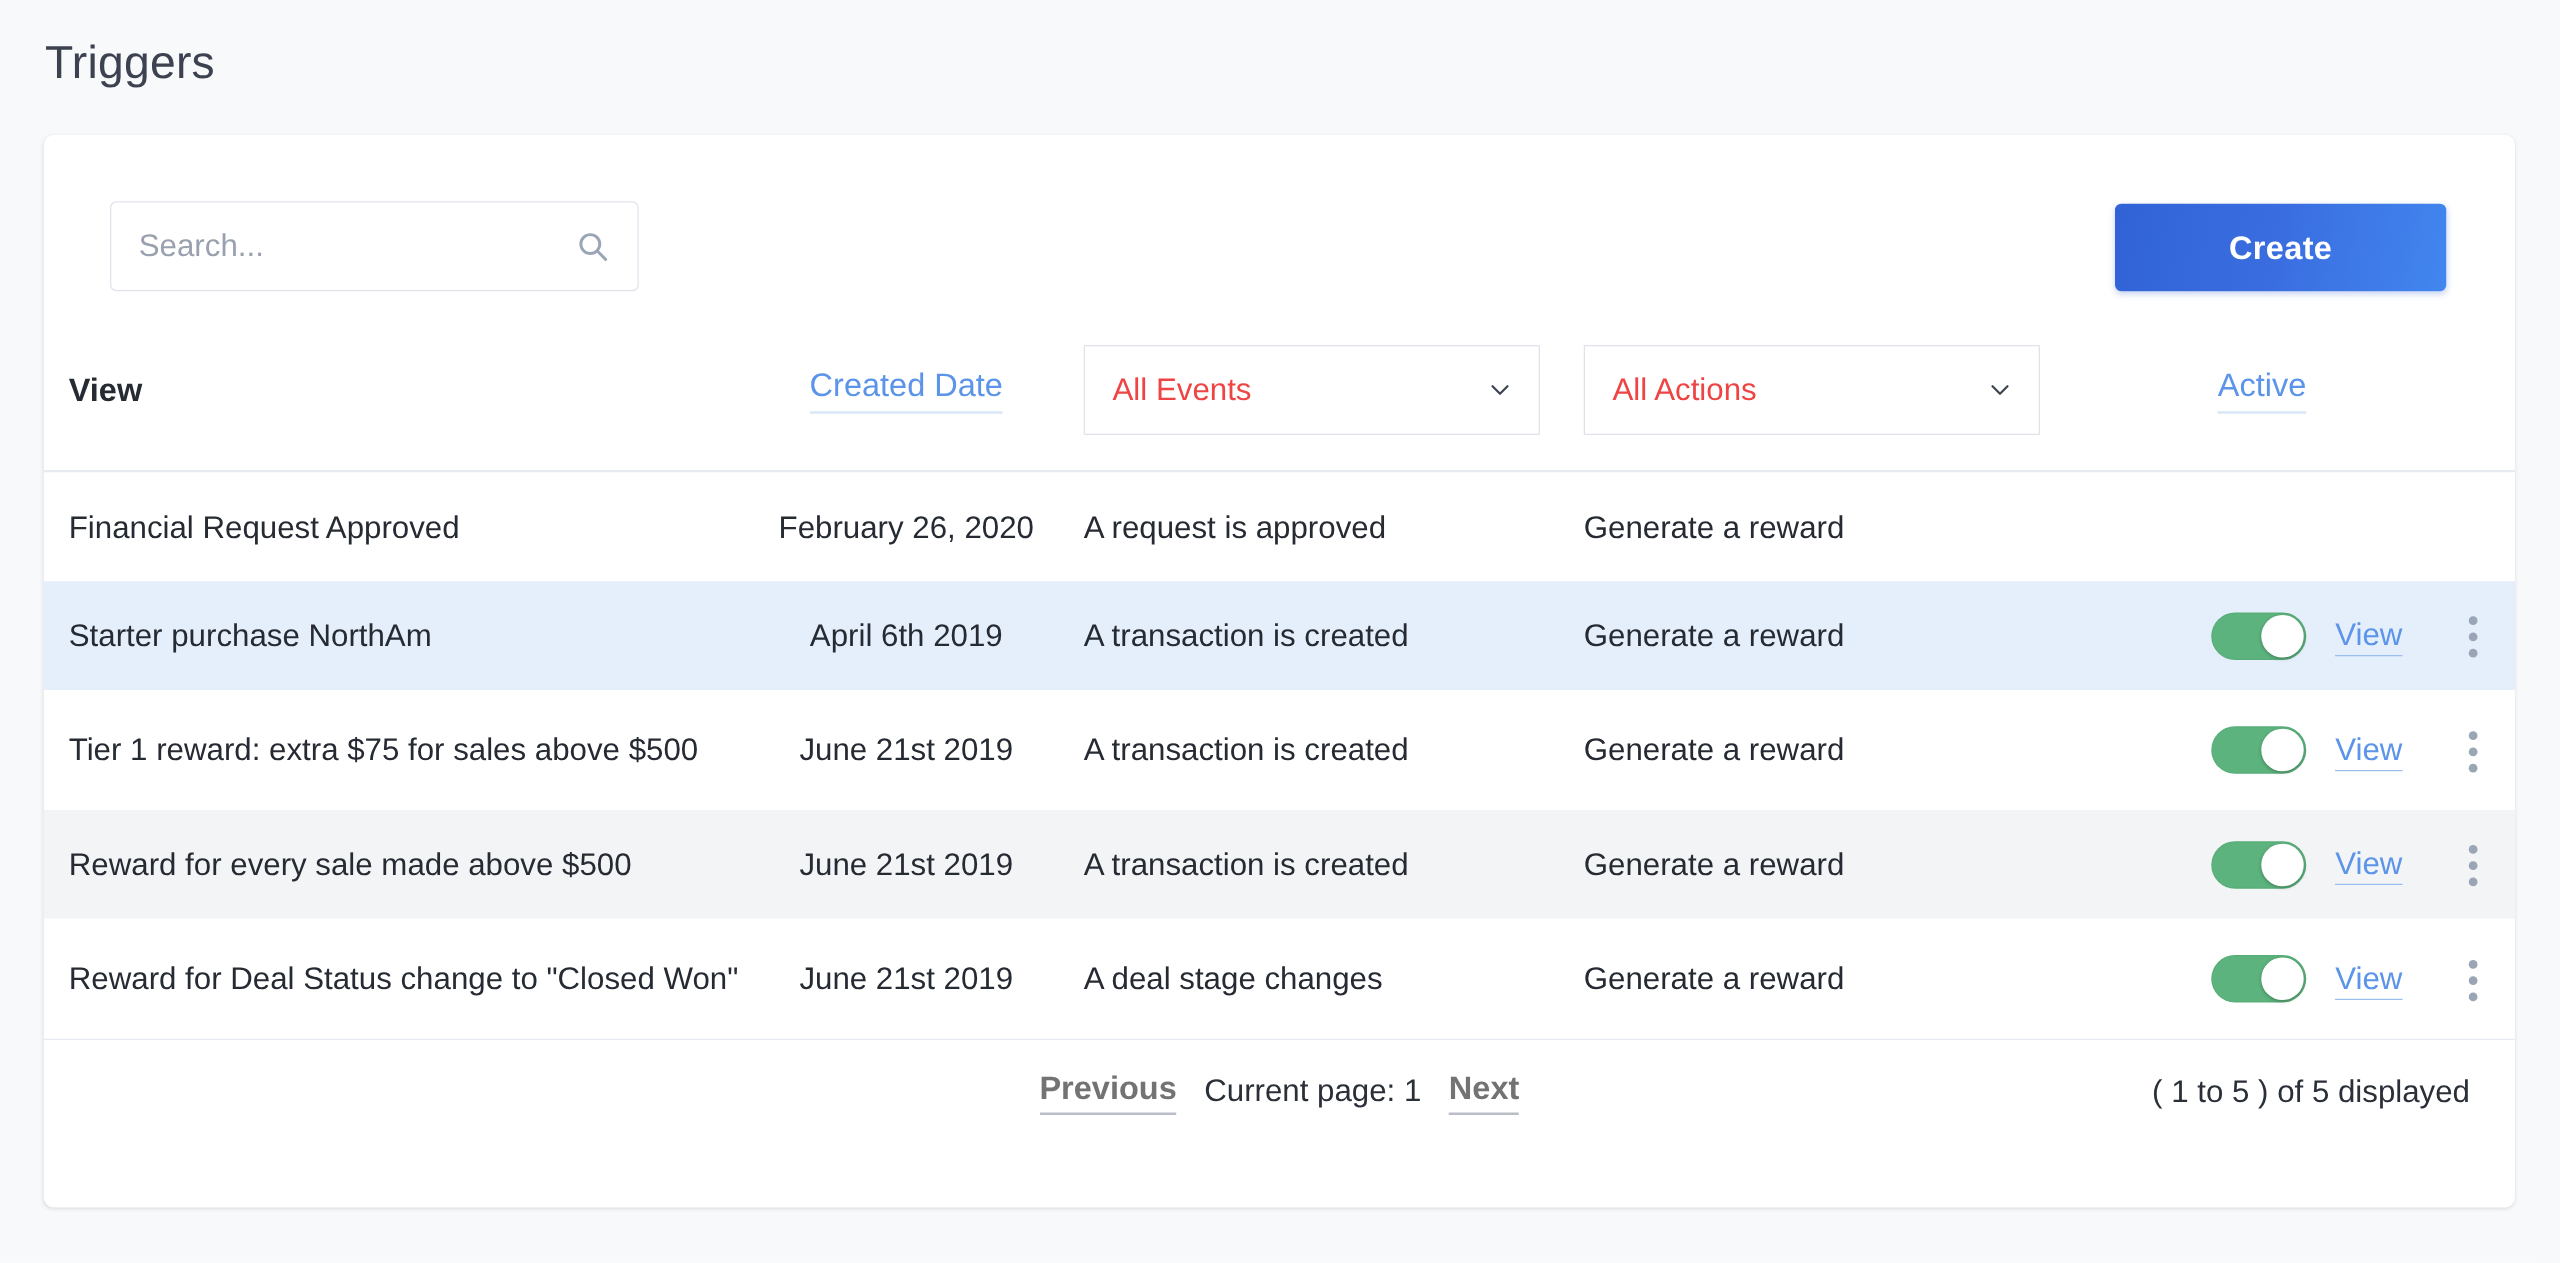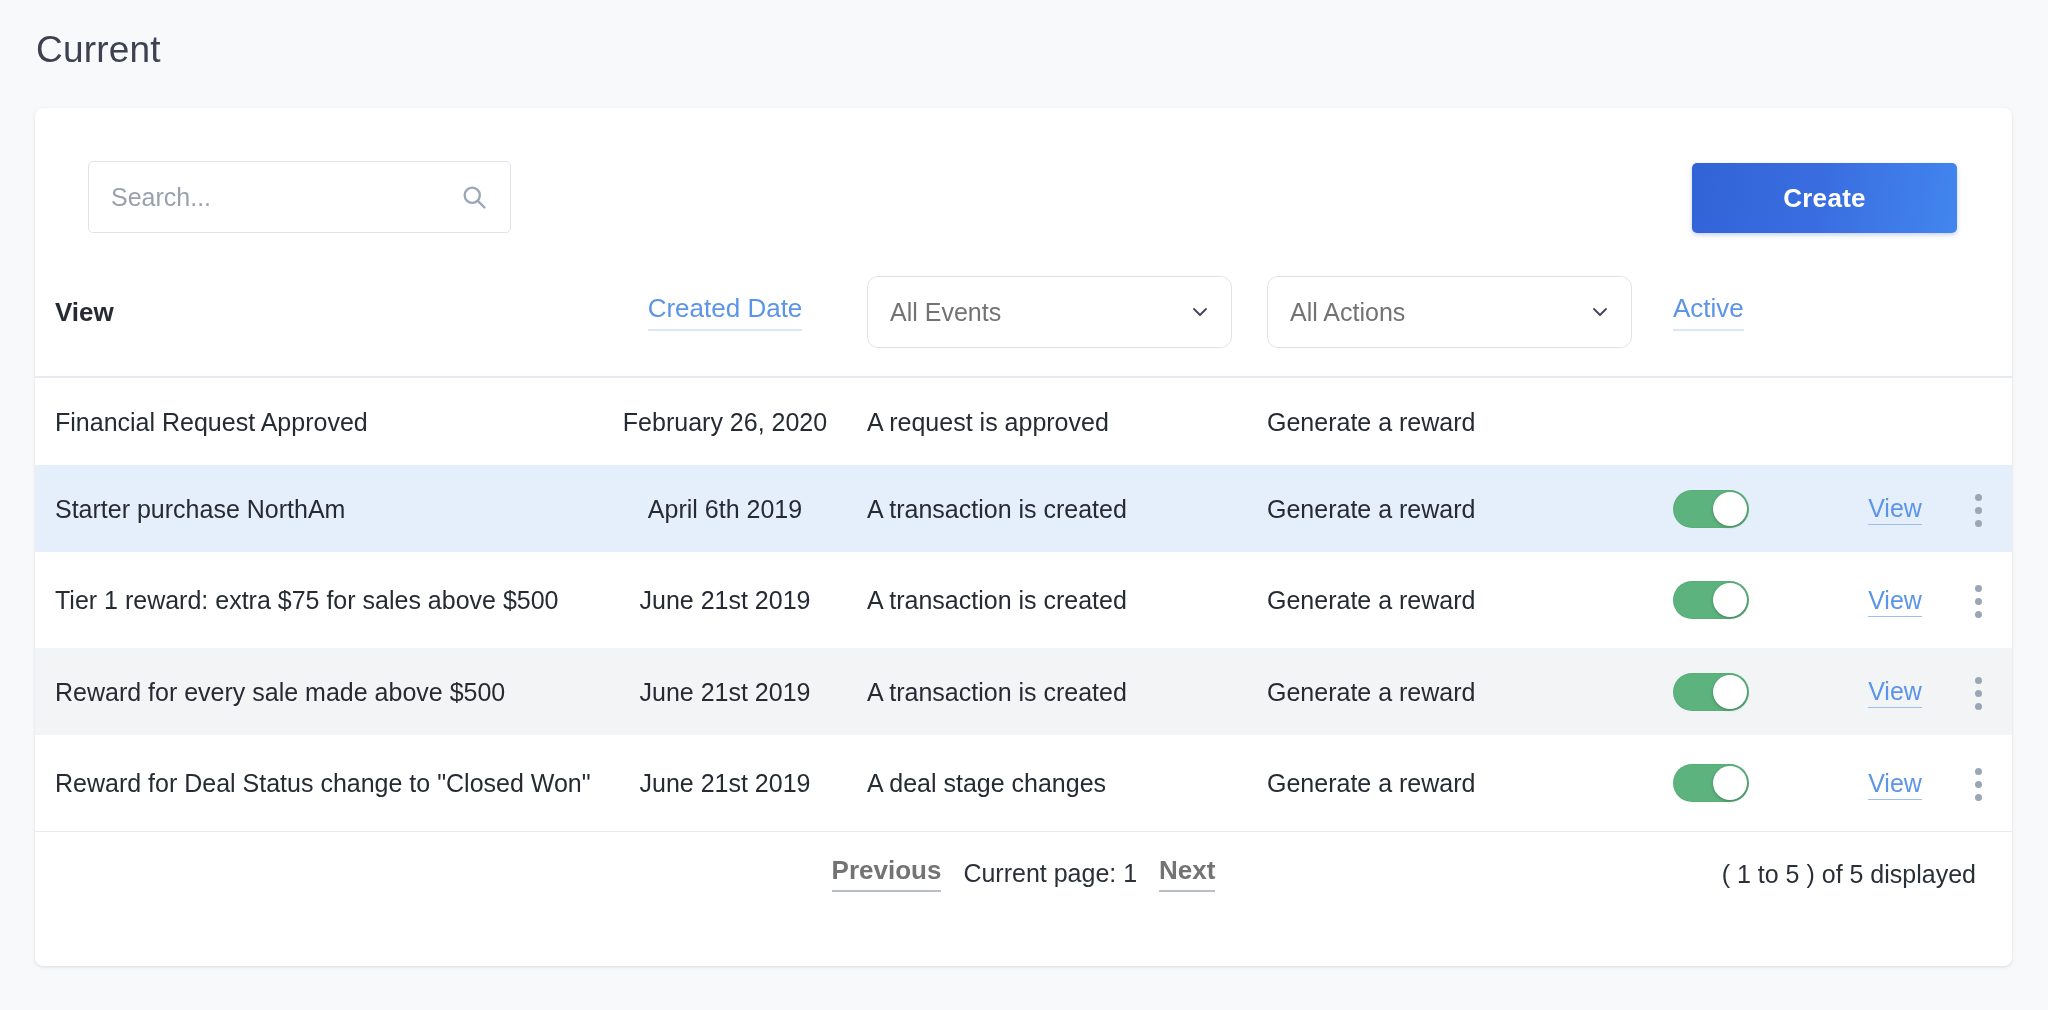--- a/index.html
+++ b/index.html
@@ -116,21 +116,21 @@
   .head-row {
     height: 130px;
     border-bottom: 2px solid #e7ebf1;
     align-items: center;
   }
 
   .c-name   { width: 560px; padding-left: 20px; }
   .c-date   { width: 260px; text-align: center; }
   .c-event  { width: 400px; padding-left: 12px; }
   .c-action { width: 400px; padding-left: 12px; }
-  .c-active { width: 190px; padding-left: 18px; }
+  .c-active { width: 190px; padding-left: 18px; text-align: right; }
   .c-view   { width: 100px; text-align: center; }
   .c-menu   { width: 67px;  text-align: center; }
 
   .th-name {
     font-size: 26px;
     font-weight: bold;
     color: #262b33;
   }
   .th-link {
     display: inline-block;
@@ -146,25 +146,25 @@
   .select-wrap {
     position: relative;
     display: inline-block;
     width: 365px;
     height: 72px;
   }
   .select-box {
     width: 100%;
     height: 100%;
     border: 1px solid #dfe3e9;
-    border-radius: 11px;
+    border-radius: 1px;
     background: #fff;
     font-family: "Liberation Sans", sans-serif;
     font-size: 25px;
-    color: #737373;
+    color: #ef4444;
     padding: 0 54px 0 22px;
     display: flex;
     align-items: center;
     cursor: pointer;
   }
   .chev {
     position: absolute;
     right: 22px;
     top: 50%;
     transform: translateY(-50%);
@@ -269,21 +269,21 @@
     transform: translateY(-50%);
     font-size: 25px;
     color: #2a2f38;
   }
 </style>
 </head>
 <body>
 
 <div class="page">
 
-  <div class="page-title">Current</div>
+  <div class="page-title">Triggers</div>
 
   <div class="card">
 
     <div class="toolbar">
 
       <div class="search-wrap">
         <input class="search-input" type="text" placeholder="Search..." style="">
         <span class="search-icon">
           <svg viewBox="0 0 24 24" fill="none" stroke="#9aa5b5" stroke-width="2">
             <circle cx="10.5" cy="10.5" r="6.5"></circle>

